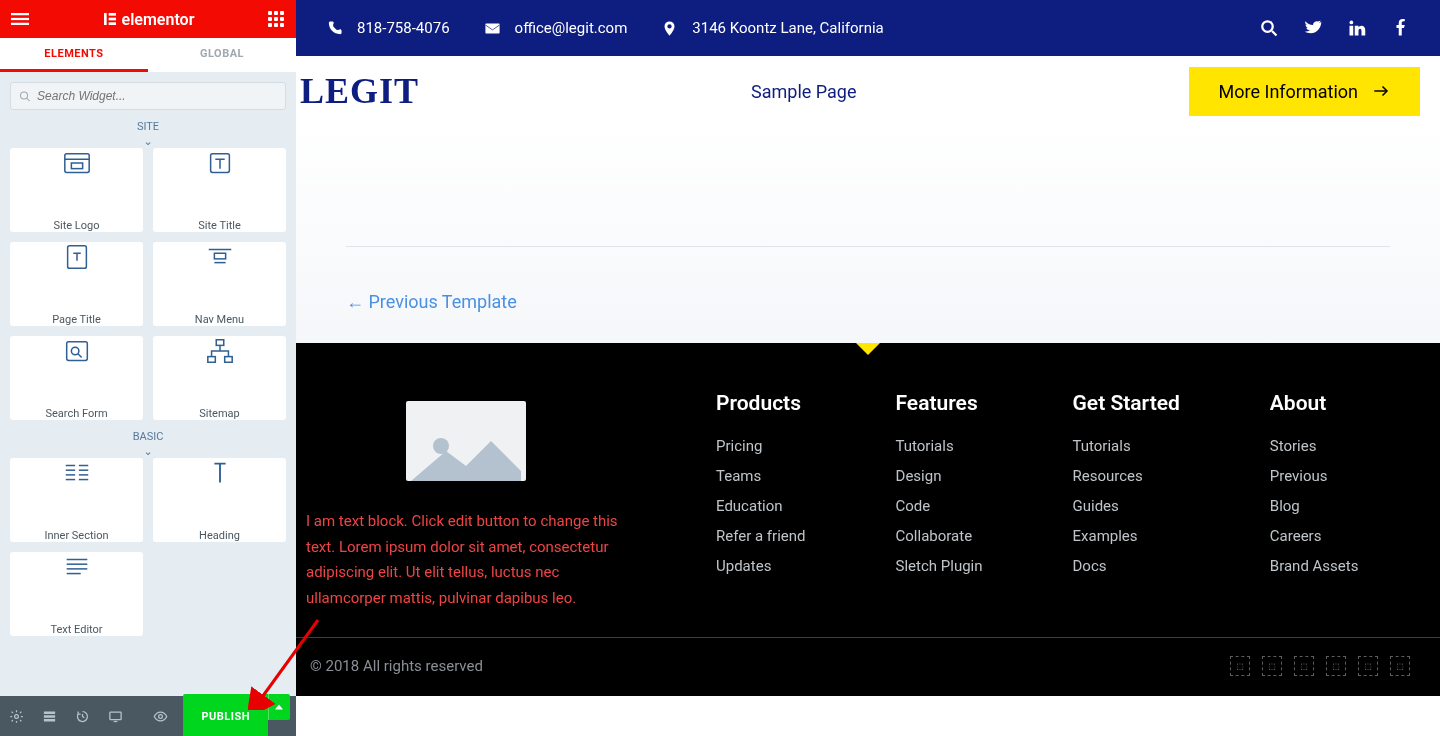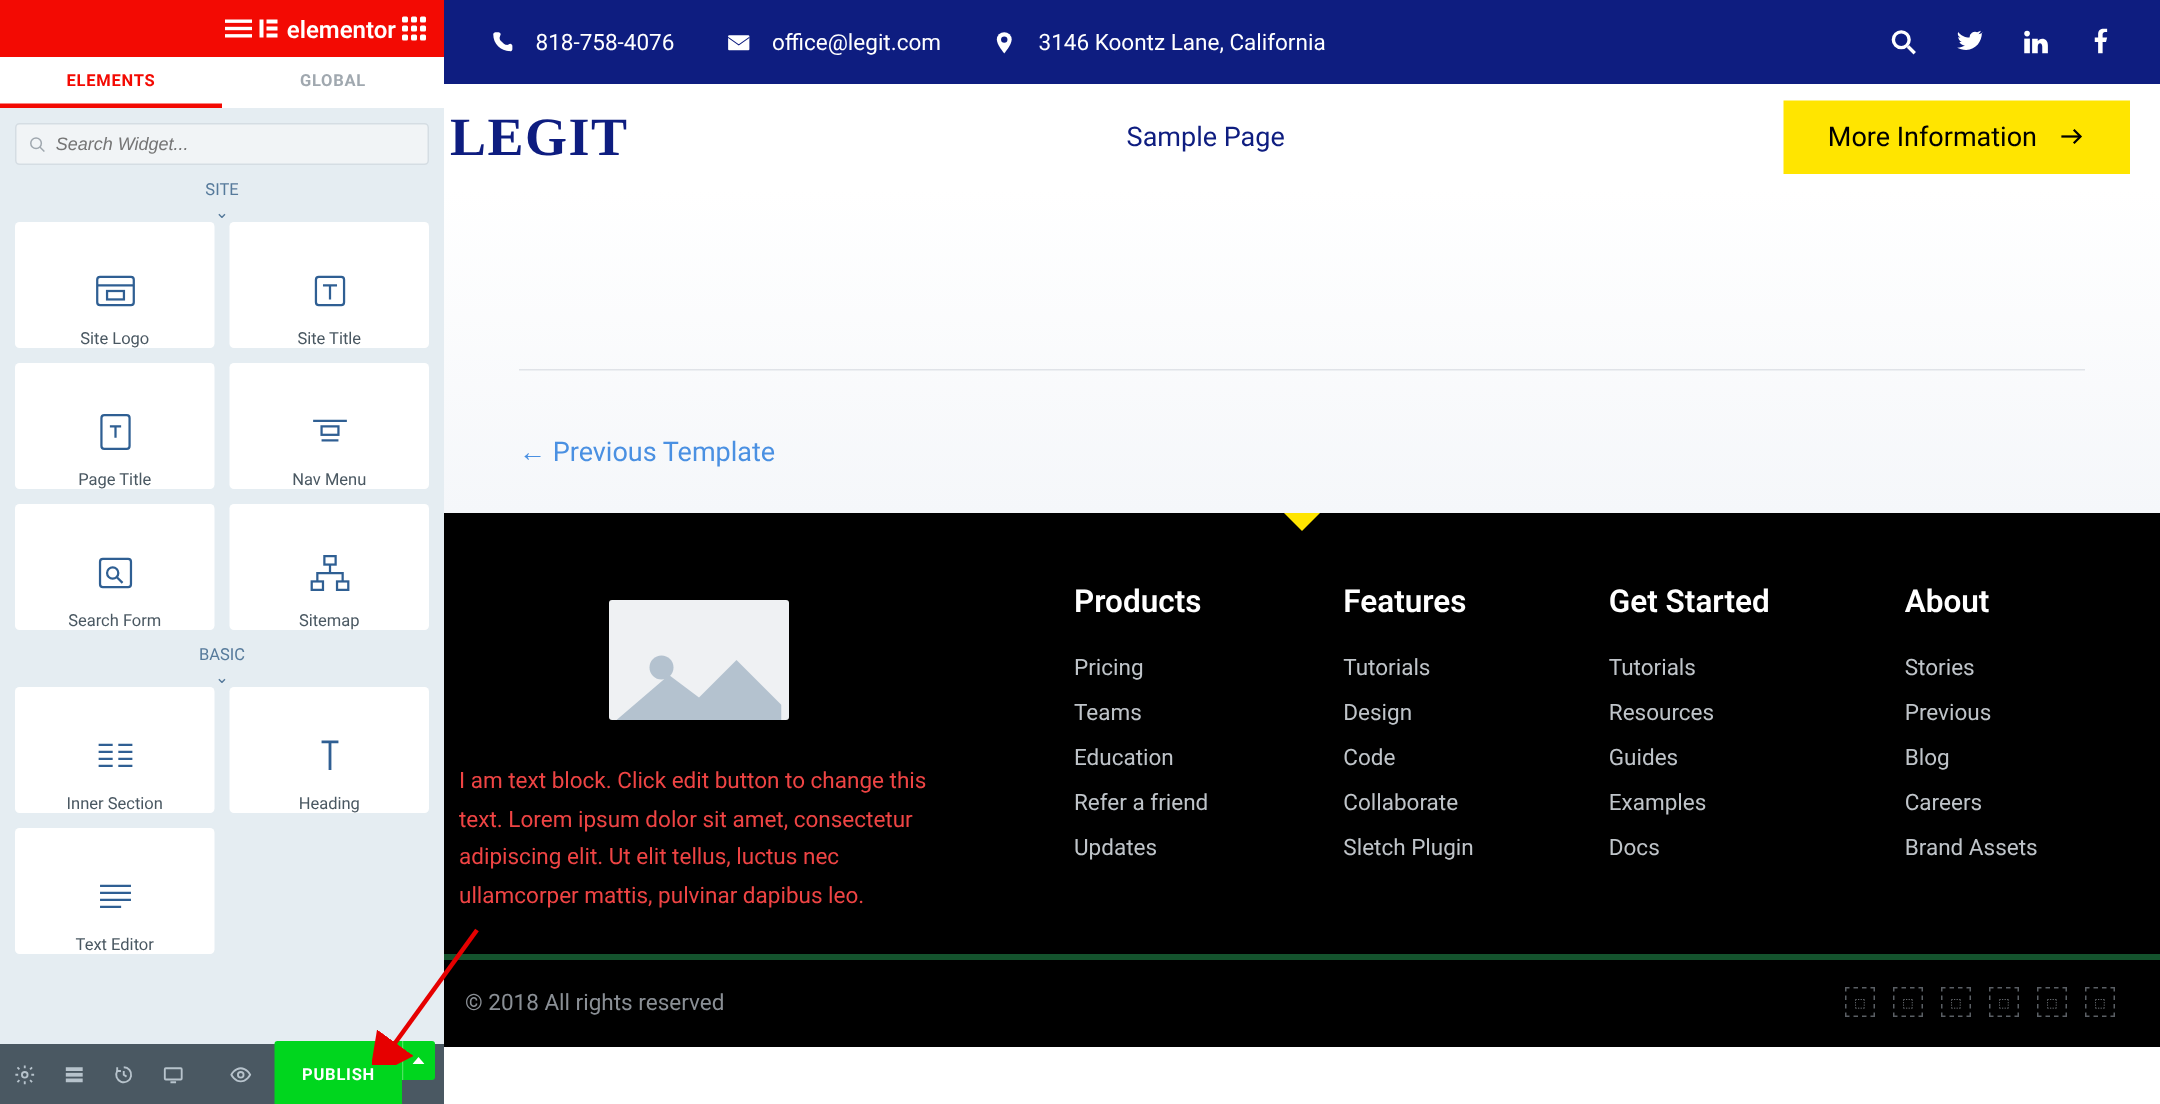--- a/index.html
+++ b/index.html
@@ -1,40 +1,40 @@
 <!DOCTYPE html>
 <html><head>
 <meta charset="utf-8">
 <style>
   * { box-sizing: border-box; margin: 0; padding: 0; }
   body { font-family: -apple-system, BlinkMacSystemFont, "Segoe UI", Roboto, sans-serif; width: 1440px; height: 736px; overflow: hidden; position: relative; }
 
   
   .sidebar { position: absolute; left: 0; top: 0; width: 296px; height: 736px; background: #e5edf2; display: flex; flex-direction: column; }
-  .sidebar-header { height: 38px; background: #f30a03; display: flex; align-items: center; justify-content: flex-end; padding: 0 8px; }
+  .sidebar-header { height: 38px; background: #f30a03; display: flex; align-items: center; justify-content: space-between; padding: 0 8px; }
   .header-icon { width: 24px; height: 24px; color: #fff; display: flex; align-items: center; justify-content: center; cursor: pointer; }
   .elementor-logo { color: #fff; font-weight: 600; font-size: 16px; display: flex; align-items: center; gap: 4px; }
   .dots-icon { display: grid; grid-template-columns: repeat(3,4px); grid-template-rows: repeat(3,4px); gap: 2px; }
   .dots-icon span { background: #fff; border-radius: 1px; }
 
   .panel-tabs { display: flex; background: #fff; height: 34px; }
   .panel-tab { flex: 1; display: flex; align-items: center; justify-content: center; font-size: 11px; font-weight: 700; letter-spacing: .5px; color: #a0a8af; cursor: pointer; border-bottom: 3px solid transparent; }
   .panel-tab.active { color: #f30a03; border-bottom-color: #f30a03; }
 
   .search-wrap { padding: 10px; }
   .search-box { display: flex; align-items: center; background: #f1f4f6; border: 1px solid #d5dde3; border-radius: 3px; padding: 5px 8px; height: 28px; }
   .search-box svg { width: 13px; height: 13px; fill: #a0a8af; margin-right: 6px; }
   .search-box input { border: none; background: transparent; outline: none; font-size: 12px; font-style: italic; width: 100%; color: #a0a8af; }
 
   .widget-scroll { flex: 1; overflow-y: auto; padding: 0 10px; }
   .cat-header { display: flex; justify-content: space-between; align-items: center; height: 28px; font-size: 11px; font-weight: 400; color: #567a9b; cursor: pointer; flex-direction: column; }
   .cat-header .chev { color: #567a9b; }
 
   .widgets-grid { display: grid; grid-template-columns: 1fr 1fr; gap: 10px; margin-bottom: 10px; }
-  .widget-card { background: #fff; border-radius: 3px; height: 84px; display: flex; flex-direction: column; align-items: center; justify-content: flex-end; gap: 10px; cursor: grab; }
+  .widget-card { background: #fff; border-radius: 3px; height: 84px; display: flex; flex-direction: column; align-items: center; justify-content: space-between; gap: 10px; cursor: grab; }
   .widget-card .wi { width: 30px; height: 30px; display: flex; align-items: center; justify-content: center; }
   .widget-card .wi svg { stroke: #2f5f93; fill: none; stroke-width: 1.6; }
   .widget-card .label { font-size: 11px; color: #4a5862; }
 
   .bottom-bar { height: 40px; background: #4a5862; display: flex; align-items: center; padding: 0 6px; gap: 12px; }
   .bb-icon { width: 24px; height: 24px; display: flex; align-items: center; justify-content: center; color: #b7c3cc; cursor: pointer; }
   .bb-icon svg { width: 15px; height: 15px; fill: #b7c3cc; }
   .bb-spacer { flex: 1; }
   .publish-btn { background: #00d61e; color: #fff; font-size: 11px; font-weight: 700; letter-spacing: .5px; height: 44px; padding: 0 18px; border-radius: 2px 0 0 2px; display: flex; align-items: center; cursor: pointer; }
   .publish-more { background: #00d61e; border-left: 1px solid rgba(255,255,255,.3); height: 26px; width: 22px; border-radius: 0 2px 2px 0; display: flex; align-items: center; justify-content: center; color: #fff; cursor: pointer; }
@@ -63,21 +63,21 @@
 
   .footer-notch { width: 24px; height: 12px; background: #ffe500; margin: 0 auto; clip-path: polygon(0 0, 100% 0, 50% 100%); }
   .footer-main { background: #000; color: #e3e3e3; padding: 36px 50px 26px 10px; display: flex; }
   .footer-left { width: 350px; padding-right: 30px; }
   .img-ph { width: 120px; height: 80px; background: #eff1f3; display: flex; align-items: flex-end; justify-content: center; margin: 10px 0 28px 100px; border-radius: 2px; overflow: hidden; }
   .img-ph svg { width: 110px; height: 60px; }
   .footer-text { font-size: 15px; color: #ef4444; line-height: 1.7; }
   .footer-cols { flex: 1; display: flex; gap: 90px; padding-left: 60px; }
   .footer-col h4 { font-size: 21px; font-weight: 600; margin-bottom: 22px; color: #fff; }
   .footer-col a { display: block; font-size: 15px; color: #bfc4c9; margin-bottom: 12px; cursor: pointer; text-decoration: none; }
-  .footer-bottom { background: #000; display: flex; justify-content: space-between; align-items: center; padding: 18px 30px 20px 14px; border-top: 4px solid #14532d; }
+  .footer-bottom { background: #000; display: flex; justify-content: space-between; align-items: center; padding: 18px 30px 20px 14px; border-top: 1px solid #14532d; }
   .footer-bottom .copy { color: #8a8f95; font-size: 15px; }
   .footer-bottom .icon-strip { display: flex; gap: 12px; }
   .icon-strip span { width: 20px; height: 20px; border: 1px dashed #5a5f64; display: flex; align-items: center; justify-content: center; font-size: 8px; color: #8a8f95; }
 
   
   .arrow-annot { position: absolute; left: 248px; top: 610px; pointer-events: none; }
   .arrow-annot svg { width: 80px; height: 100px; }
 </style>
 </head>
 <body>

